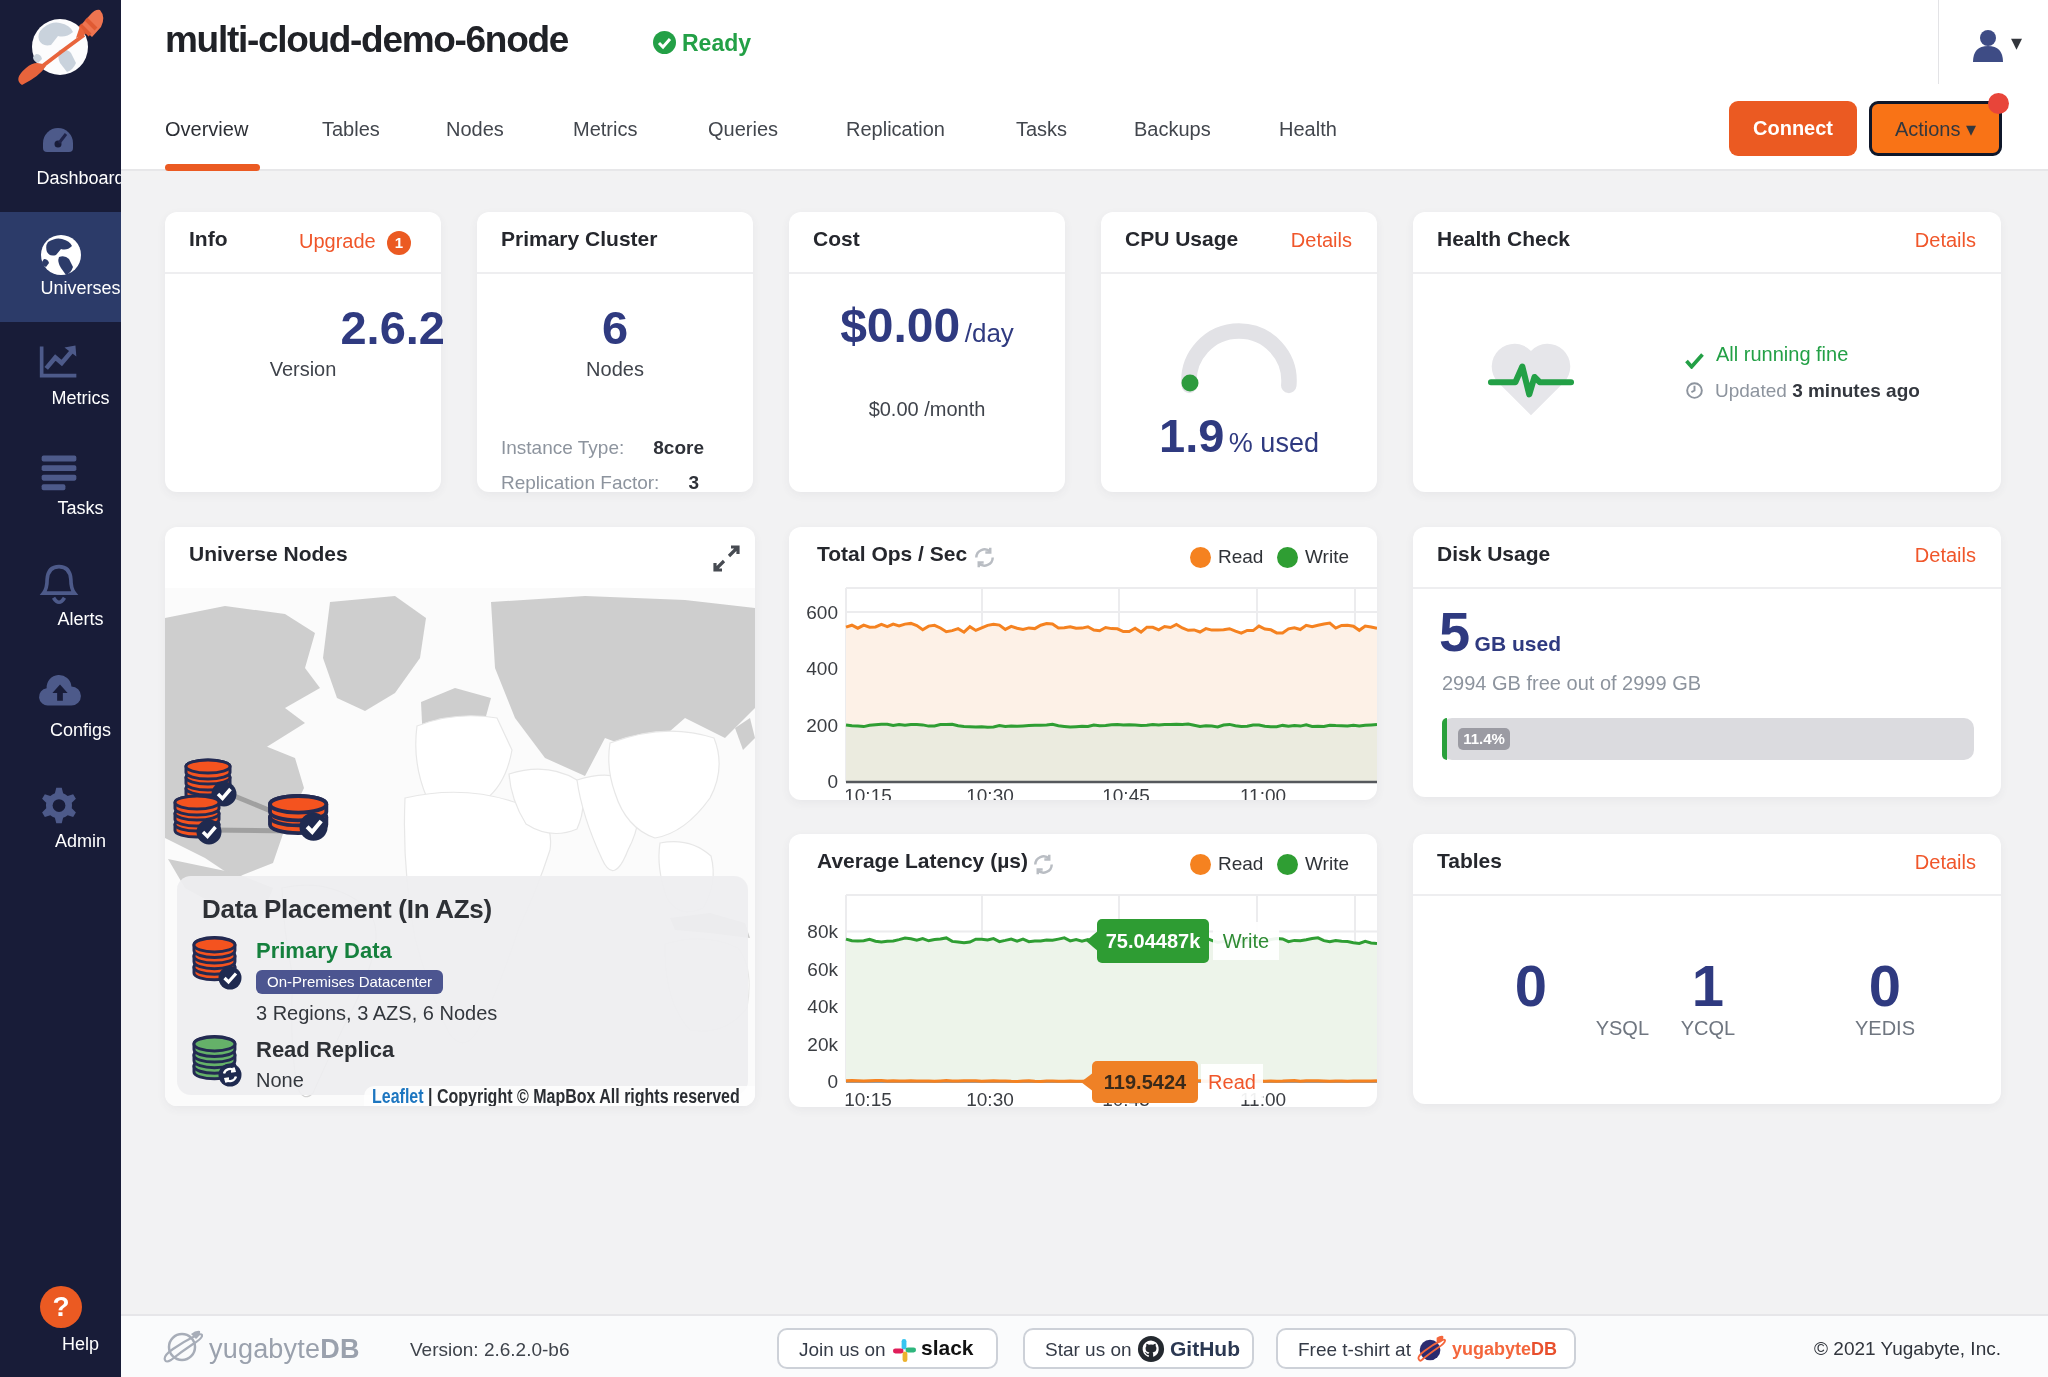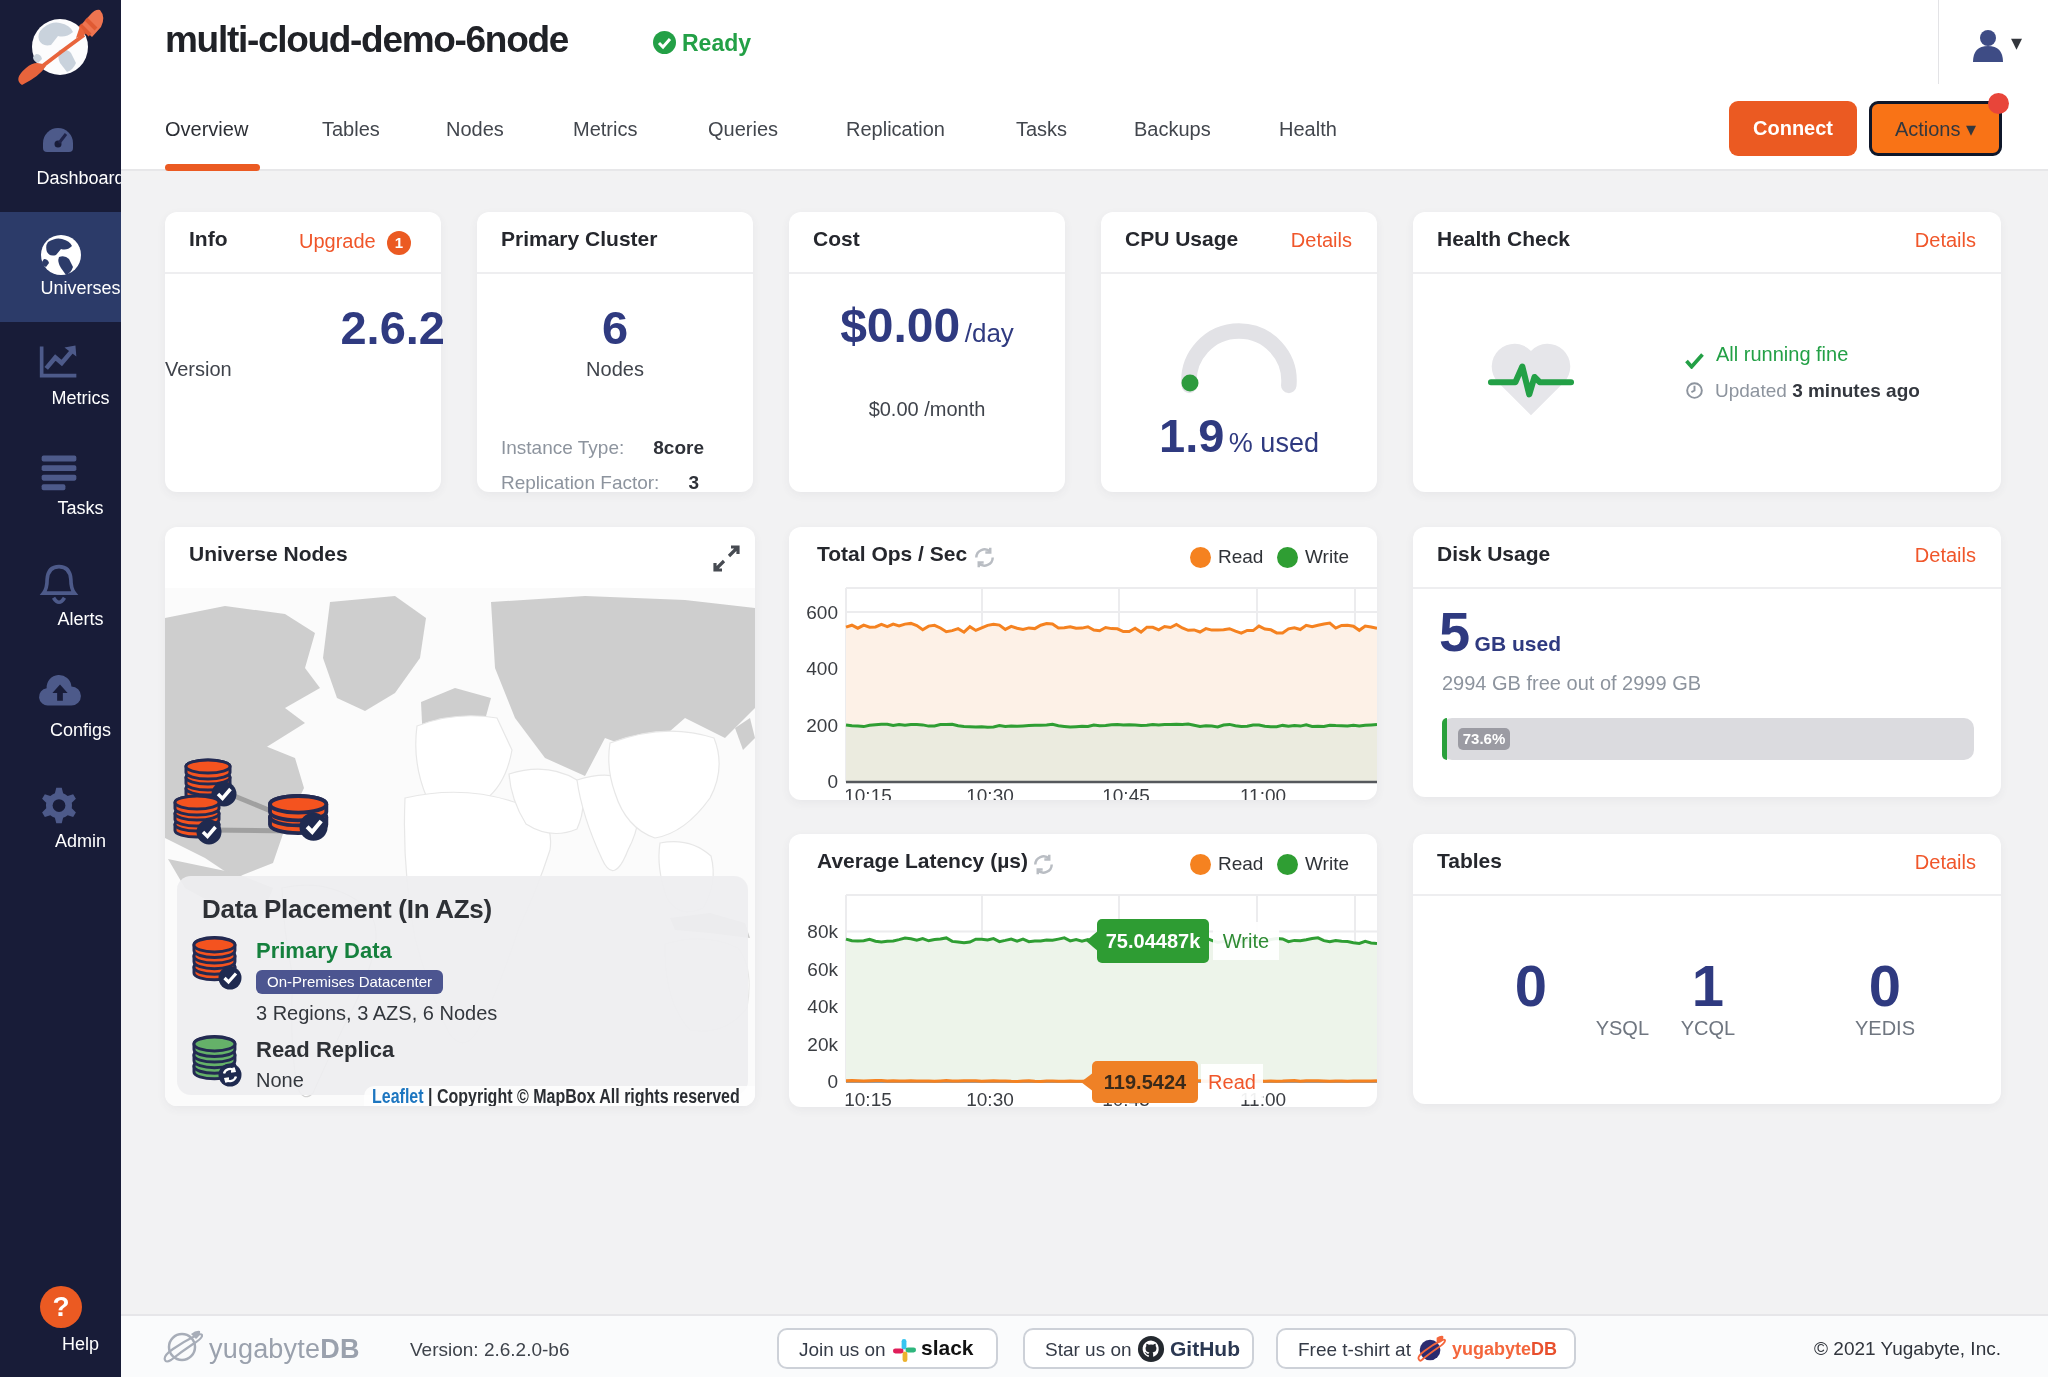--- a/index.html
+++ b/index.html
@@ -139,21 +139,21 @@
 </div>
 <div id="content">
 
   <div class="card" style="left:44px;top:41px;width:276px;height:280px">
     <div class="chead">
           <span class="ctitle">Info</span>
       <span class="abs" style="left:134px;top:18px;font-size:20px;color:#f0562a">Upgrade</span>
       <div class="abs" style="left:222px;top:19px;width:24px;height:24px;border-radius:50%;background:#eb5a22;color:#fff;font-size:15px;font-weight:bold;text-align:center;line-height:24px">1</div>
     </div>
     <div class="abs" style="left:4px;top:88px;width:276px;text-align:right"><span class="bignum">2.6.2</span></div>
-    <div class="abs" style="left:0;top:146px;width:276px;font-size:20px;color:#3f434b">Version</div>
+    <div class="abs" style="left:0;top:146px;width:276px;text-align:center;font-size:20px;color:#3f434b">Version</div>
   </div>
 
   <div class="card" style="left:356px;top:41px;width:276px;height:280px">
     <div class="chead">
           <span class="ctitle">Primary Cluster</span>
         </div>
     <div class="abs" style="left:0;top:88px;width:276px;text-align:center"><span class="bignum">6</span></div>
     <div class="abs" style="left:0;top:146px;width:276px;text-align:center;font-size:20px;color:#3f434b">Nodes</div>
     <div class="abs" style="left:24px;top:225px;font-size:19px;color:#8d949e">Instance Type:</div>
     <div class="abs" style="left:24px;top:225px;width:203px;font-size:19px;color:#2e3138;font-weight:bold;text-align:right">8core</div>
@@ -361,21 +361,21 @@
 
   <div class="card" style="left:1292px;top:356px;width:588px;height:270px">
     <div class="chead">
           <span class="ctitle">Disk Usage</span>
           <span class="details">Details</span>
         </div>
     <div class="abs" style="left:26px;top:72px"><span class="bignum" style="font-size:56px">5</span> <span style="font-size:21px;font-weight:bold;color:#2f3a80">GB used</span></div>
     <div class="abs" style="left:29px;top:145px;font-size:20px;color:#8d949e">2994 GB free out of 2999 GB</div>
     <div class="abs" style="left:29px;top:191px;width:532px;height:42px;background:#dbdbdf;border-radius:10px">
       <div class="abs" style="left:0;top:0;width:5px;height:42px;background:#2aa03c;border-radius:10px 0 0 10px"></div>
-      <div class="abs" style="left:16px;top:10px;width:52px;height:22px;background:#9b9ba3;border-radius:5px;color:#fff;font-size:15px;font-weight:bold;text-align:center;line-height:22px">73.6%</div>
+      <div class="abs" style="left:16px;top:10px;width:52px;height:22px;background:#9b9ba3;border-radius:5px;color:#fff;font-size:15px;font-weight:bold;text-align:center;line-height:22px">11.4%</div>
     </div>
   </div>
 
   <div class="card" style="left:668px;top:663px;width:588px;height:273px" id="latcard">
     <span class="ctitle" style="left:28px">Average Latency (µs)</span>
     <svg class="abs" style="left:243px;top:19px" width="23" height="23" viewBox="0 0 28 28">
           <g stroke="#b9bdc3" stroke-width="3" fill="none">
             <path d="M24 14 a10 10 0 0 1 -17 7"></path>
             <path d="M4 14 a10 10 0 0 1 17 -7"></path>
             <path d="M21 2 L21 8 L15 8" fill="none"></path>

